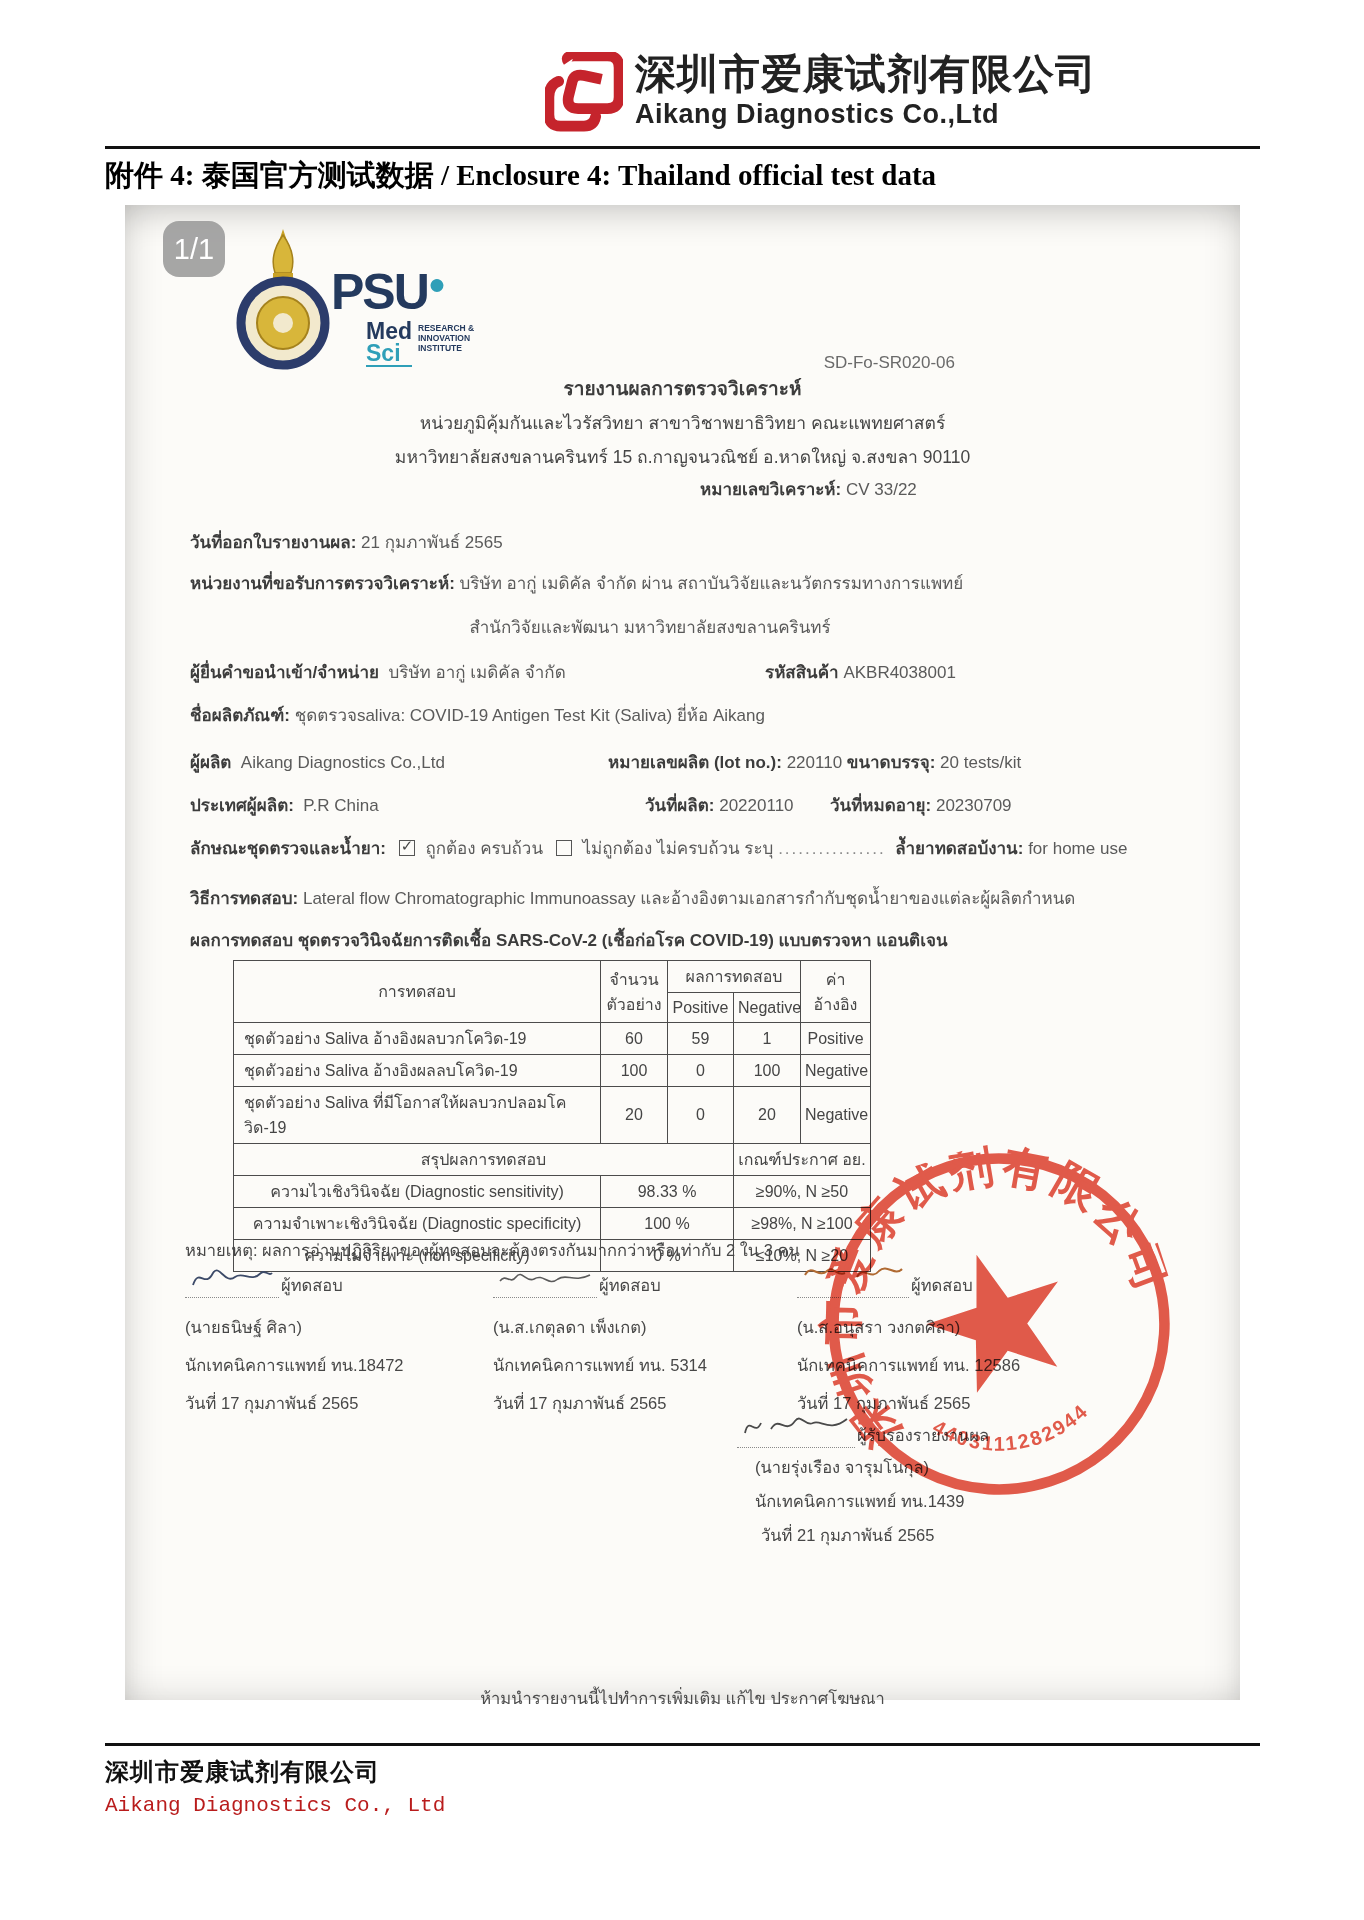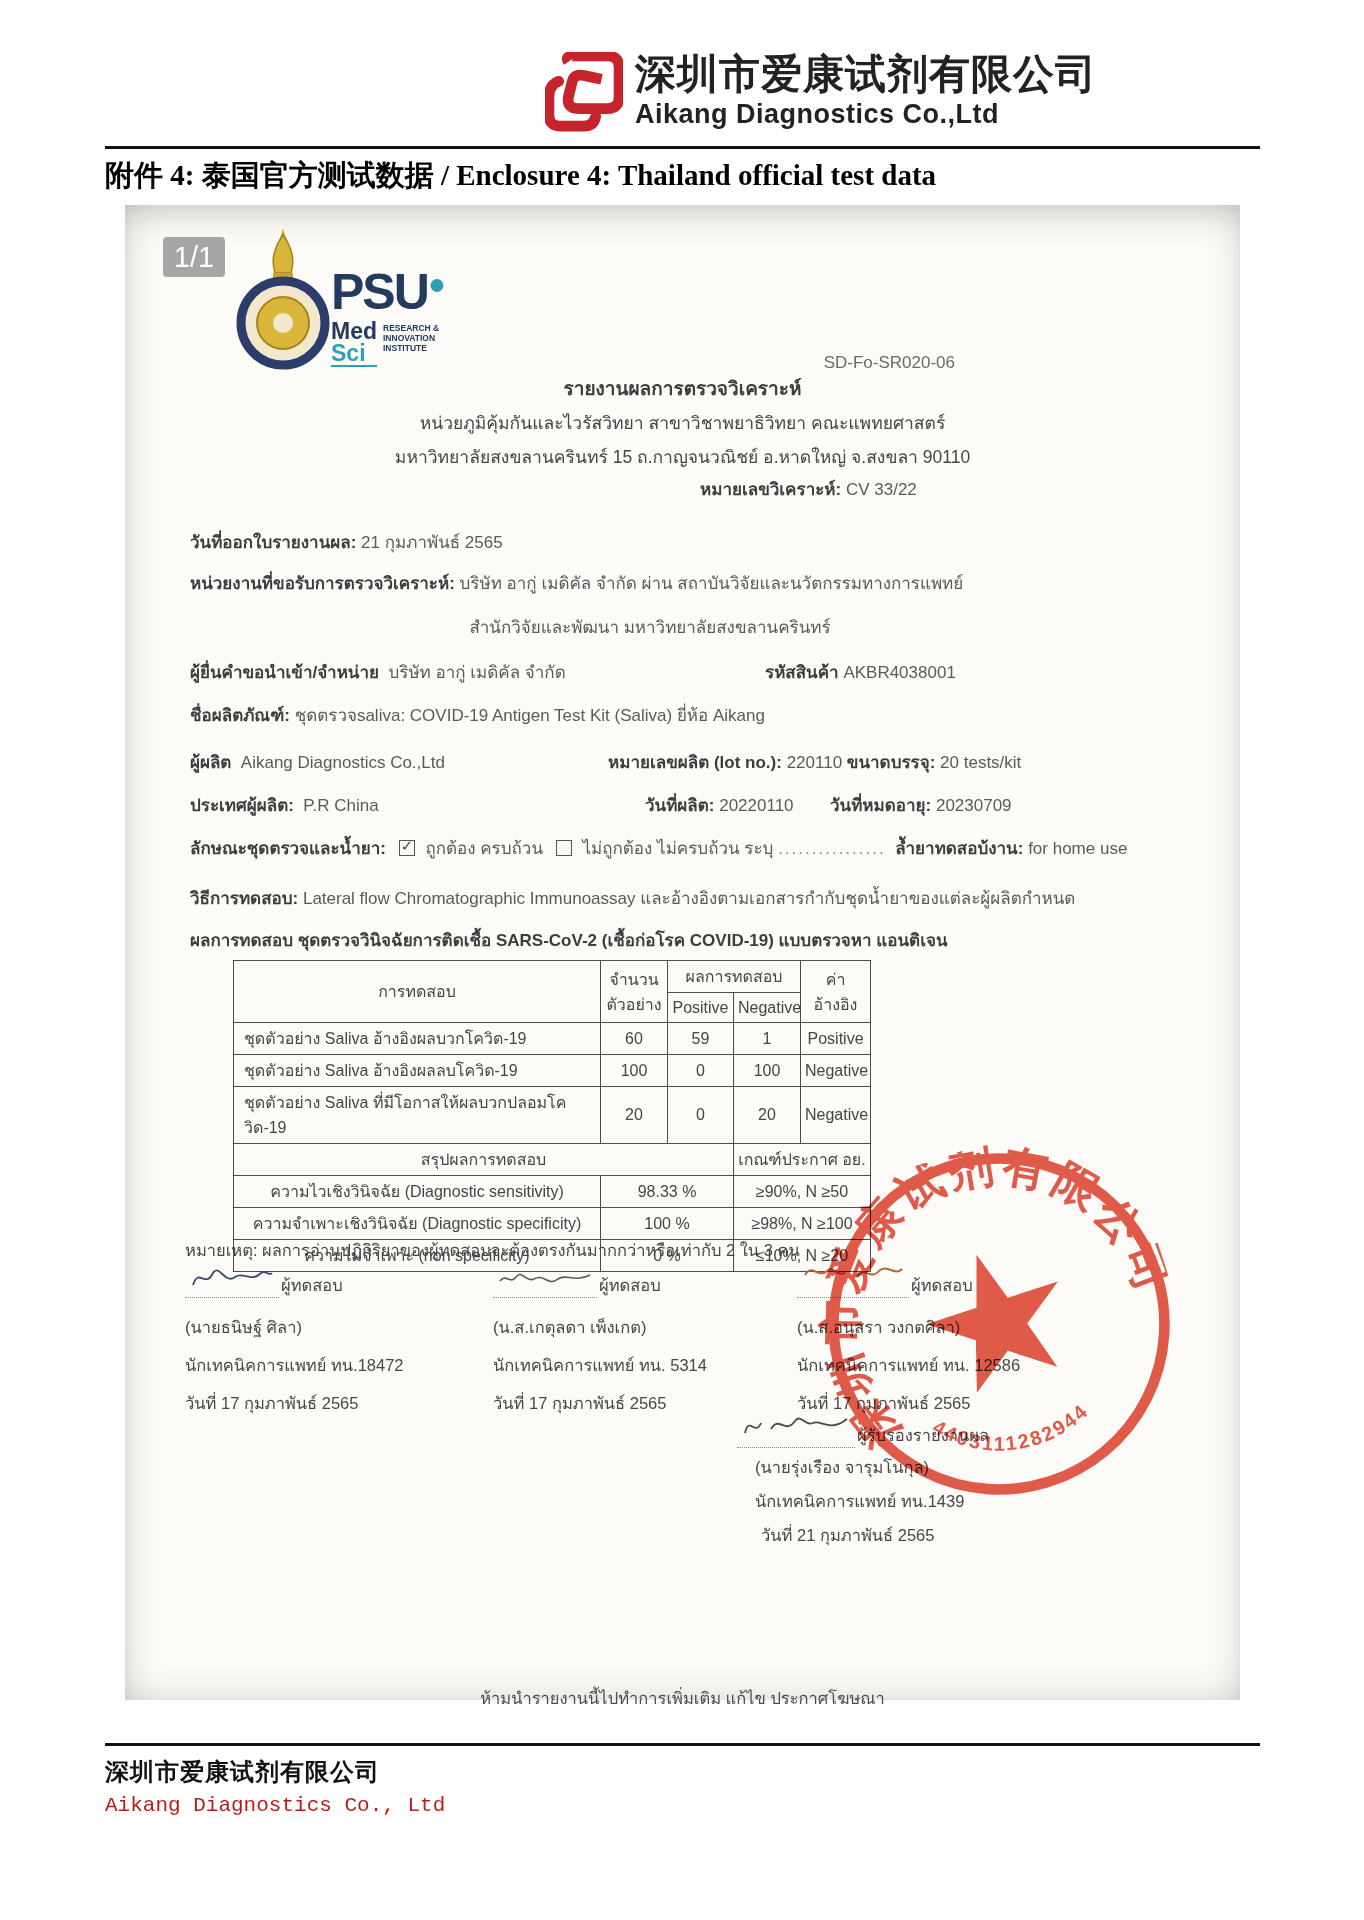--- a/index.html
+++ b/index.html
@@ -22,29 +22,29 @@
     position:absolute; left:125px; top:205px; width:1115px; height:1495px;
     background:#fcfbf8; color:#474747; font-size:17px;
     box-shadow: inset 0 28px 34px -20px rgba(0,0,0,.20),
                 inset 30px 0 36px -26px rgba(0,0,0,.13),
                 inset -30px 0 36px -26px rgba(0,0,0,.11),
                 inset 0 -28px 34px -24px rgba(0,0,0,.12);
   }
   .scan .bold { font-weight:bold; color:#3c3c3c; }
   .scan .val  { color:#5a5a5a; }
   .page-badge {
-    position:absolute; left:38px; top:32px; width:62px; height:40px;
-    background:rgba(150,150,150,.85); border-radius:4px; color:#fff;
+    position:absolute; left:38px; top:16px; width:62px; height:56px;
+    background:rgba(150,150,150,.85); border-radius:16px; color:#fff;
     font-size:29px; display:flex; align-items:center; justify-content:center;
   }
   .crest { position:absolute; left:108px; top:22px; width:100px; height:145px; }
   .psu-logo { position:absolute; left:206px; top:62px; width:180px; }
   .psu-word { font-weight:bold; font-size:50px; color:#243a5e; letter-spacing:-2px; line-height:1; }
   .psu-dot { color:#2f9fb8; font-size:30px; vertical-align:top; }
-  .psu-sub { display:flex; margin-top:4px; align-items:flex-start; }
+  .psu-sub { display:flex; margin-top:4px; align-items:flex-start;margin-left:35px; }
   .psu-medsci { line-height:0.95; }
   .psu-med { font-weight:bold; font-size:23px; color:#243a5e; }
   .psu-sci { font-weight:bold; font-size:23px; color:#2f9fb8; border-bottom:2px solid #2f9fb8; }
   .psu-inst { margin-left:6px; font-size:8.5px; font-weight:bold; color:#243a5e; line-height:1.15; padding-top:3px; }
   .form-code { position:absolute; left:560px; top:148px; width:270px; text-align:right; color:#6a6a6a; font-size:17px; }
   .c-line { position:absolute; left:0; width:100%; text-align:center; }
   .rep-title { top:168px; font-weight:bold; font-size:19px; color:#3c3c3c; }
   .org1 { top:204px; font-size:17.5px; color:#454545; }
   .org2 { top:238px; font-size:17.5px; color:#454545; }
   .an-no { position:absolute; left:575px; top:270px; }

